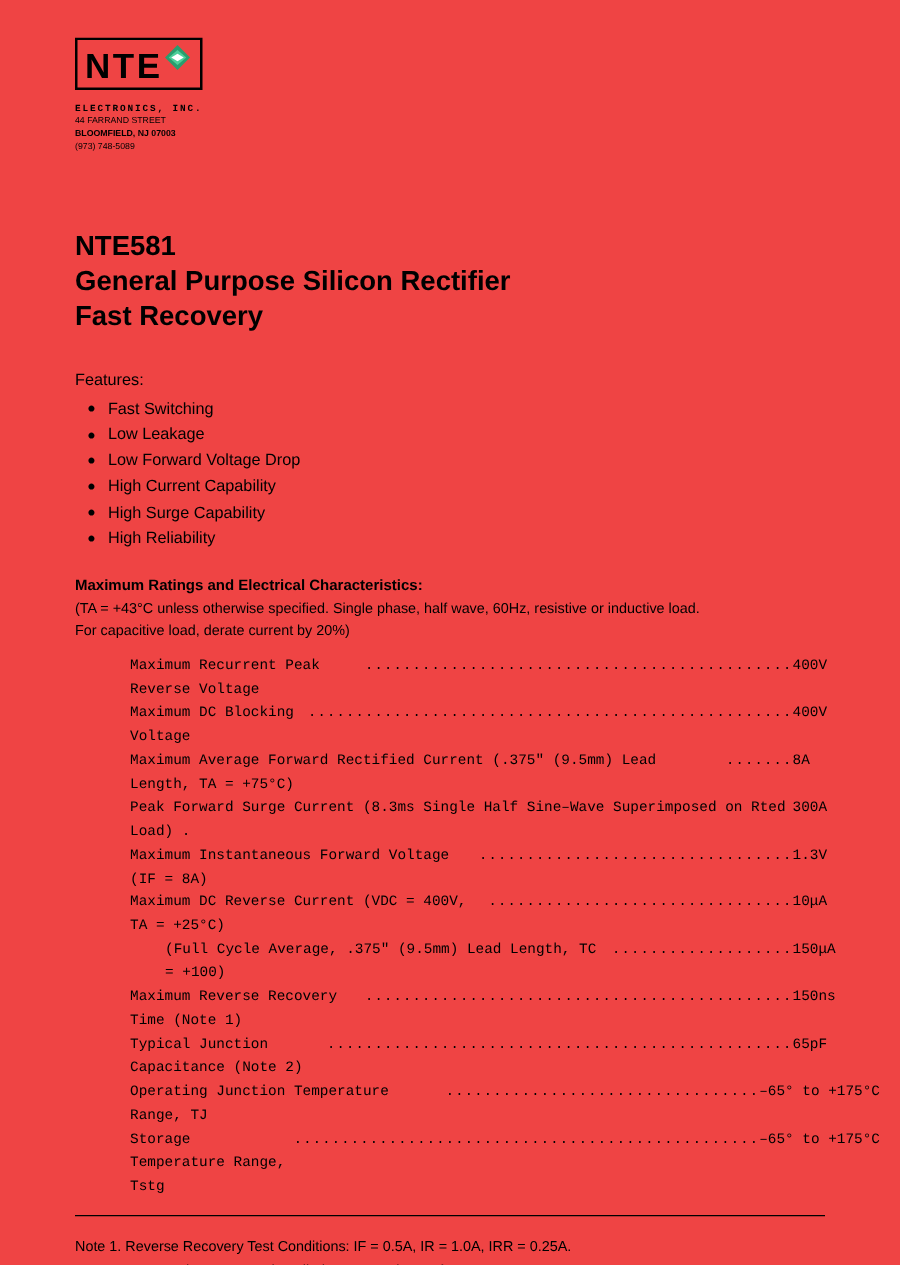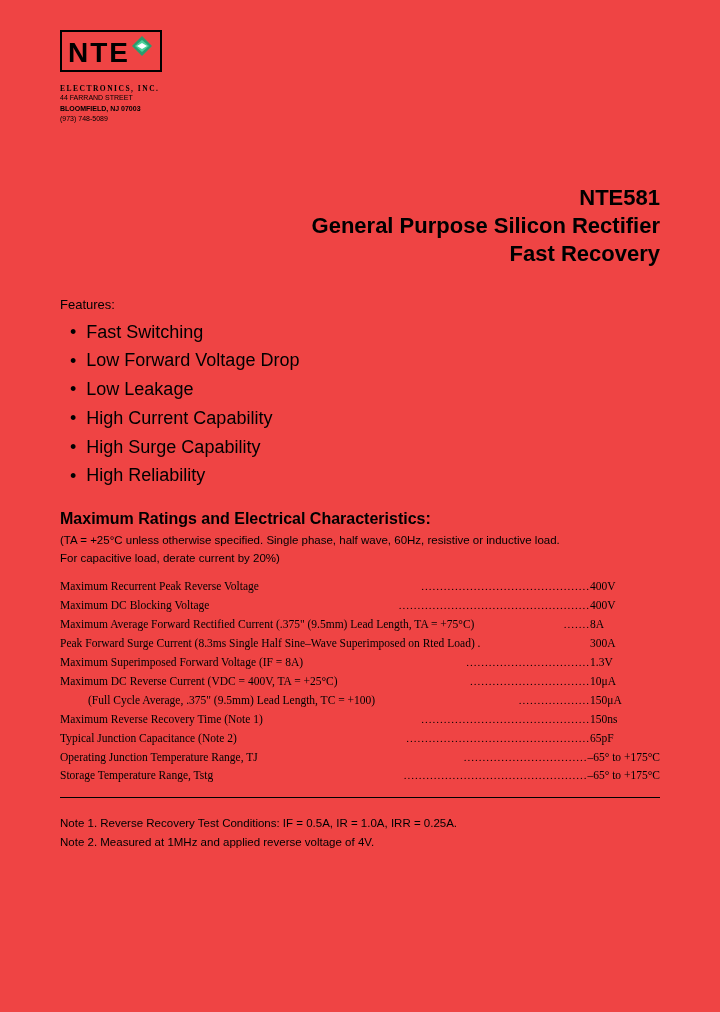--- a/index.html
+++ b/index.html
@@ -29,36 +29,36 @@
       align-items: flex-start;
     }
     .logo-box {
       width: 90px;
       height: 50px;
       position: relative;
       margin-bottom: 4px;
     }
     .logo-subtitle {
       font-size: 7.5px;
-      font-family: Liberation Serif, serif;
+      font-family: Liberation Mono, monospace;
       color: #000;
       letter-spacing: 1.5px;
       font-weight: bold;
     }
     .logo-address {
       font-size: 7px;
       font-family: Arial, sans-serif;
       color: #000;
       line-height: 1.5;
     }
     .logo-address .bold-line {
       font-weight: bold;
     }
     .title-section {
-      text-align: right;
+      text-align: left;
       margin-top: 60px;
       margin-bottom: 30px;
     }
     .title-section h1 {
       font-size: 22px;
       font-weight: bold;
       font-family: Arial, sans-serif;
       margin-bottom: 2px;
     }
     .title-section h2 {
@@ -79,52 +79,53 @@
       font-size: 13px;
       font-weight: normal;
       font-family: Arial, sans-serif;
       margin-bottom: 6px;
     }
     .features-list {
       list-style: none;
       padding-left: 10px;
     }
     .features-list li {
-      font-size: 18px;
+      font-size: 13px;
       font-family: Arial, sans-serif;
       line-height: 1.6;
       display: flex;
       align-items: center;
     }
     .features-list li::before {
       content: '•';
       font-size: 18px;
       margin-right: 10px;
       line-height: 1;
     }
     .ratings-section {
       margin-top: 20px;
     }
     .ratings-title {
-      font-size: 16px;
+      font-size: 12px;
       font-weight: bold;
       font-family: Arial, sans-serif;
       margin-bottom: 4px;
     }
     .ratings-note {
       font-size: 11.5px;
       font-family: Arial, sans-serif;
       line-height: 1.5;
       margin-bottom: 10px;
     }
     .spec-table {
       width: 100%;
       font-size: 11.5px;
-      font-family: Liberation Serif, serif;
+      font-family: Liberation Mono, monospace;
       line-height: 1.65;
+      margin-left: 44px;
     }
     .spec-row {
       display: flex;
       width: 100%;
     }
     .spec-label {
       flex: 1;
       padding-right: 4px;
     }
     .spec-dots {
@@ -187,32 +188,32 @@
   <div class="title-section">
     <h1>NTE581</h1>
     <h2>General Purpose Silicon Rectifier</h2>
     <h3>Fast Recovery</h3>
   </div>
 
   <div class="features-section">
     <div class="section-title">Features:</div>
     <ul class="features-list">
       <li>Fast Switching</li>
+      <li>Low Leakage</li>
       <li>Low Forward Voltage Drop</li>
-      <li>Low Leakage</li>
       <li>High Current Capability</li>
       <li>High Surge Capability</li>
       <li>High Reliability</li>
     </ul>
   </div>
 
   <div class="ratings-section">
     <div class="ratings-title">Maximum Ratings and Electrical Characteristics:</div>
     <div class="ratings-note">
-      <span>(TA = +25°C unless otherwise specified.  Single phase, half wave, 60Hz, resistive or inductive load.</span><br>
+      <span>(TA = +43°C unless otherwise specified.  Single phase, half wave, 60Hz, resistive or inductive load.</span><br>
       <span>For capacitive load, derate current by 20%)</span>
     </div>
 
     <div class="spec-table">
 
       <div class="spec-row">
         <span class="spec-label">Maximum Recurrent Peak Reverse Voltage</span>
         <span class="spec-dots">.............................................</span>
         <span class="spec-value">400V</span>
       </div>
@@ -230,21 +231,21 @@
         <span class="spec-value">8A</span>
       </div>
 
       <div class="spec-row">
         <span class="spec-label">Peak Forward Surge Current (8.3ms Single Half Sine–Wave Superimposed on Rted Load) .</span>
         <span class="spec-dots"></span>
         <span class="spec-value">300A</span>
       </div>
 
       <div class="spec-row">
-        <span class="spec-label">Maximum Superimposed Forward Voltage (IF = 8A)</span>
+        <span class="spec-label">Maximum Instantaneous Forward Voltage (IF = 8A)</span>
         <span class="spec-dots">.................................</span>
         <span class="spec-value">1.3V</span>
       </div>
 
       <div class="spec-row">
         <span class="spec-label">Maximum DC Reverse Current (VDC = 400V, TA = +25°C)</span>
         <span class="spec-dots">................................</span>
         <span class="spec-value">10μA</span>
       </div>
 

